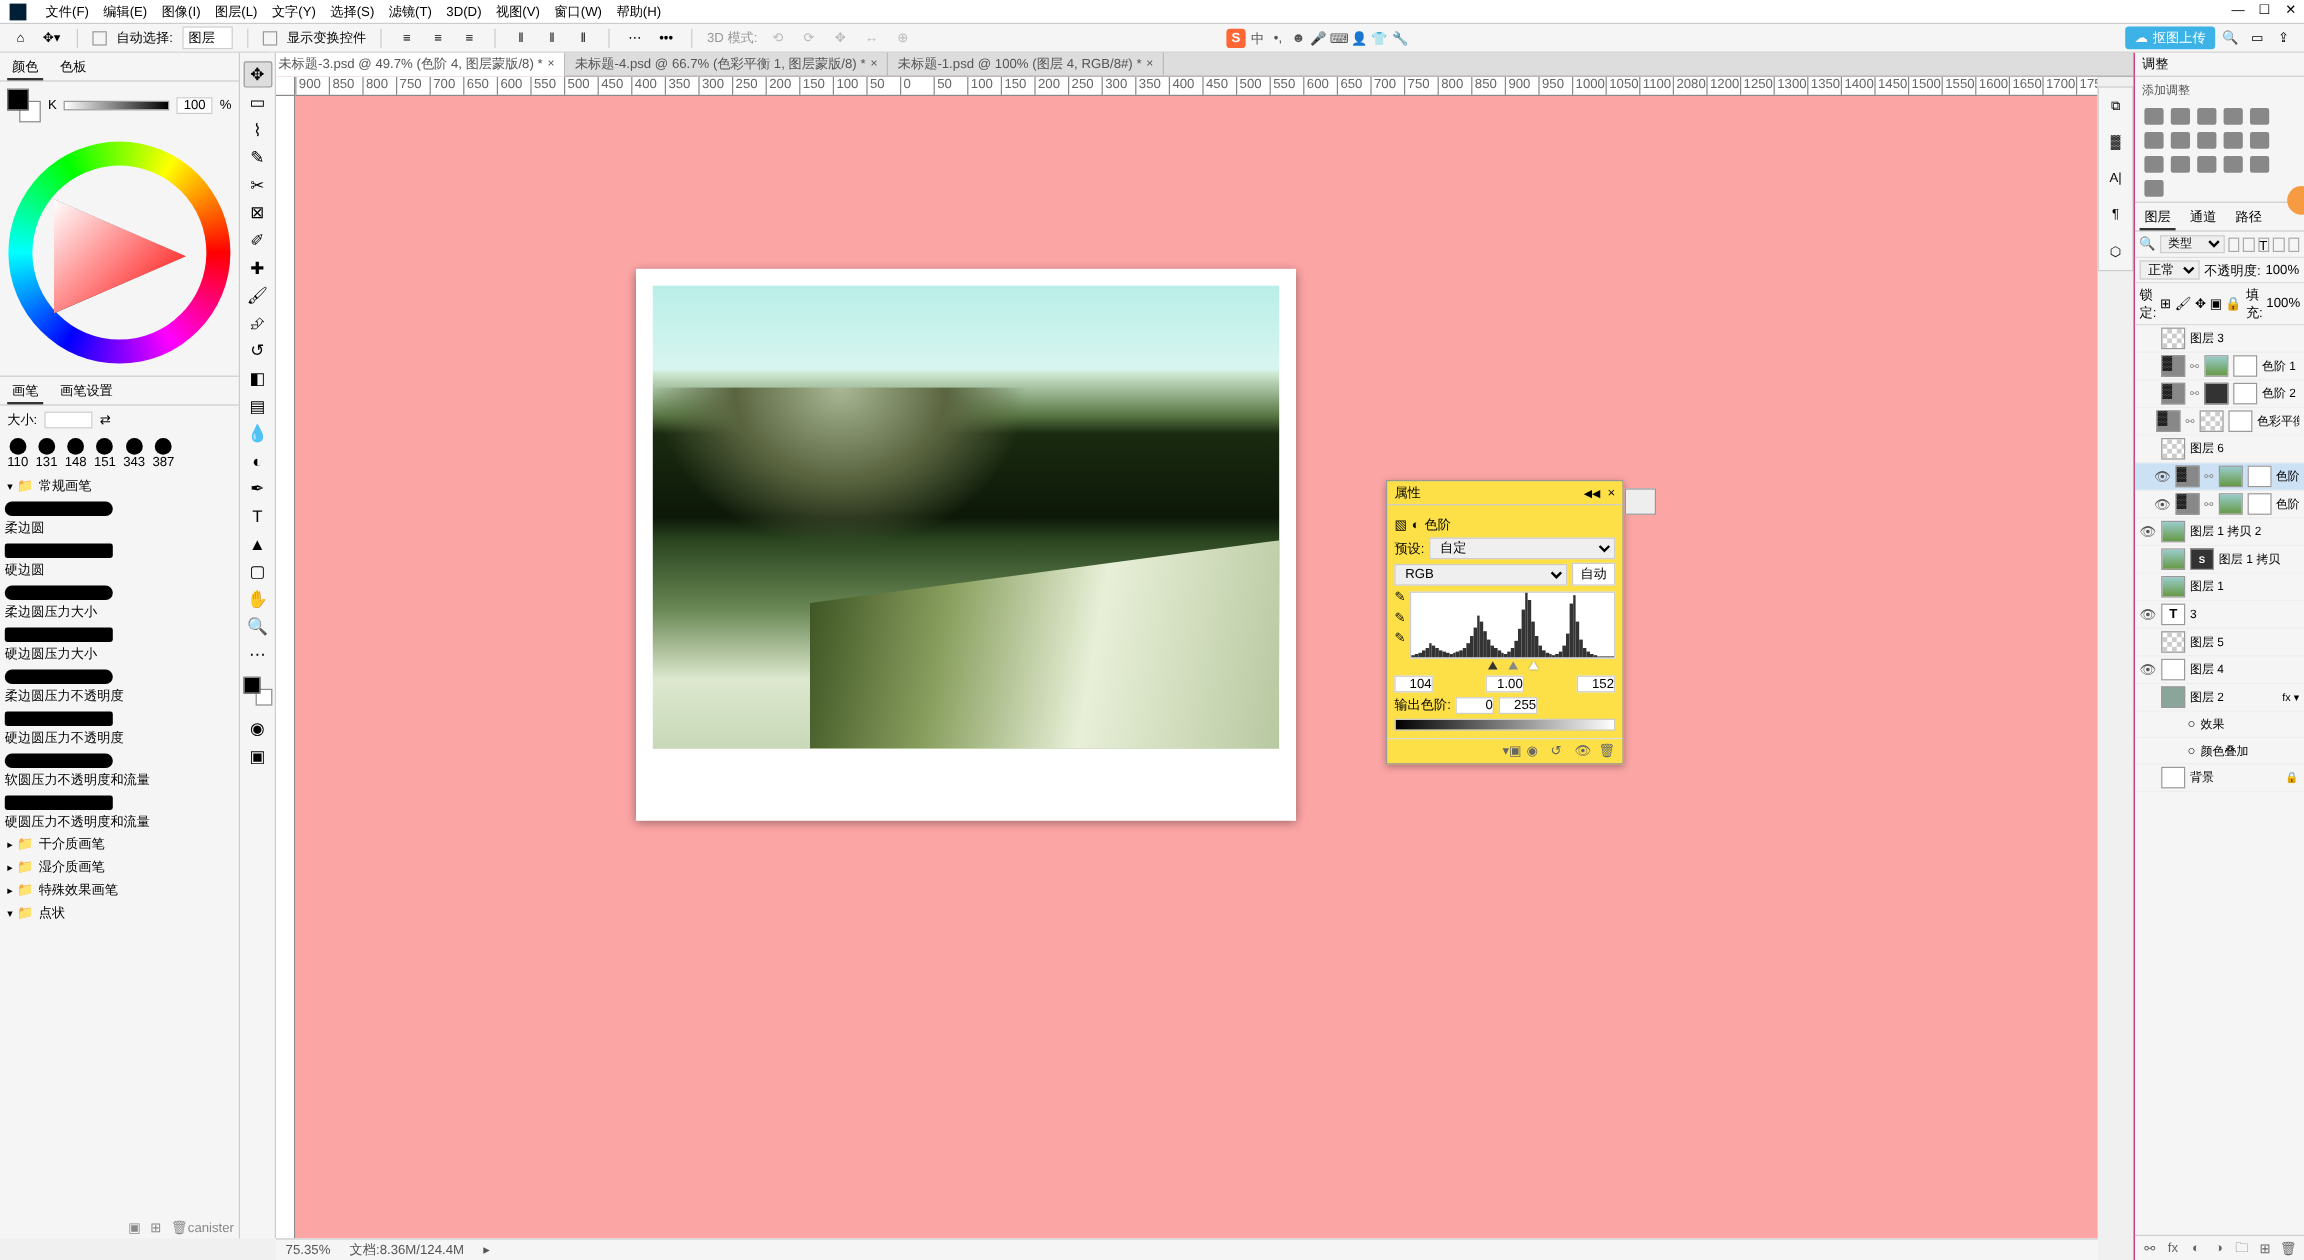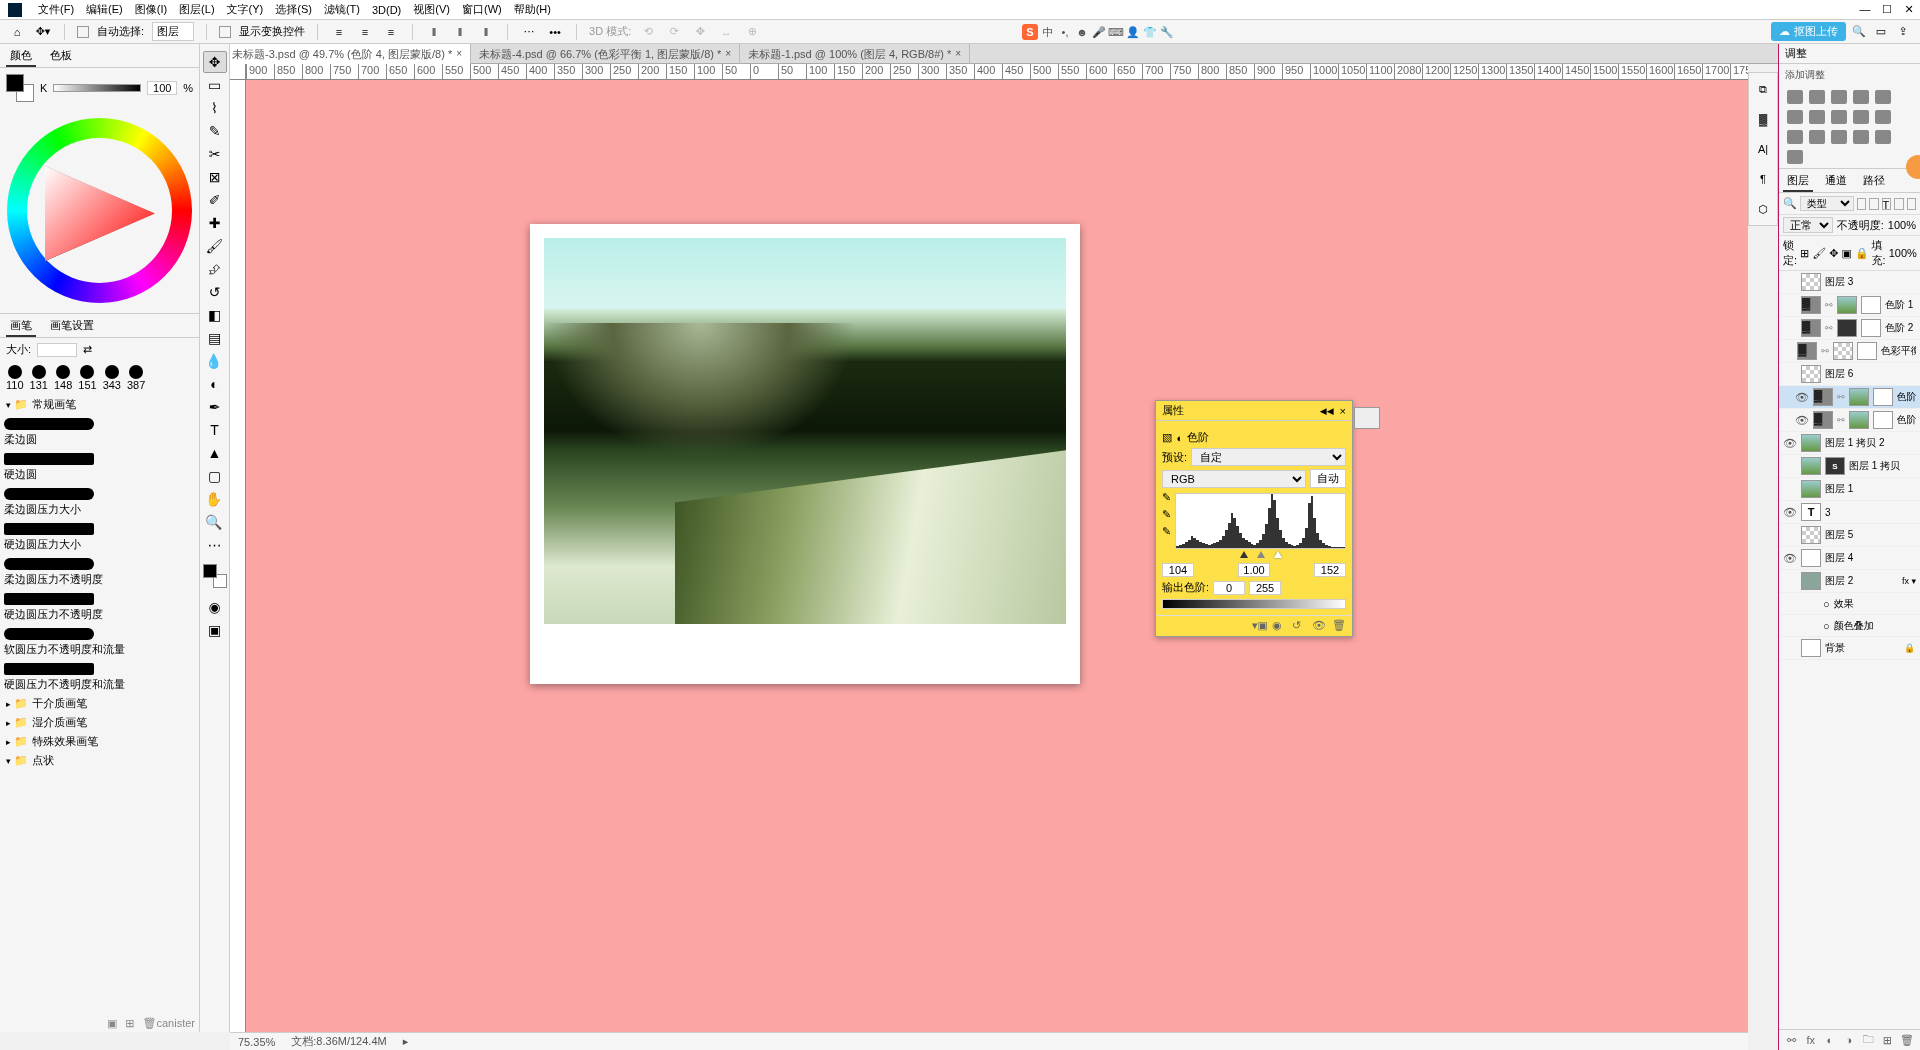--- a/index.html
+++ b/index.html
@@ -121,21 +121,21 @@
 .props-body { padding: 6px; }
 .props-row { display: flex; align-items: center; gap: 4px; margin: 3px 0; font-size: 10px; }
 .props-sel { flex: 1; border: 1px solid #ccc; padding: 1px 4px; }
 .props-btn { border: 1px solid #ccc; padding: 1px 6px; background: #fff; }
 .histogram { height: 56px; background: #fff; border: 1px solid #ccc; margin: 2px 0; position: relative; overflow: hidden; }
 .histo-bars { position: absolute; inset: 0; display: flex; align-items: flex-end; }
 .histo-bars div { flex: 1; background: #333; }
 .histo-sliders { position: relative; height: 10px; }
 .histo-tri { position: absolute; width: 0; height: 0; border-left: 4px solid transparent; border-right: 4px solid transparent; border-bottom: 7px solid #333; top: 0; }
 .hv-row { display: flex; justify-content: space-between; font-size: 10px; margin: 2px 0; }
-.hv-in { width: 32px; border: 1px solid #ccc; text-align: center; }
+.hv-in { width: 32px; border: 1px solid #ccc; text-align: right; }
 .out-grad { height: 10px; background: linear-gradient(to right, #000, #fff); border: 1px solid #ccc; margin-top: 4px; }
 .props-footer { display: flex; justify-content: flex-end; gap: 6px; padding: 3px 6px; border-top: 1px solid #ddd; }
 .pf-ic { width: 14px; height: 14px; color: #666; }
 .dock-tab { position: absolute; right: -28px; top: 6px; width: 26px; height: 22px; background: #eee; border: 1px solid #999; }
 
 
 .orange-tab { position: absolute; right: -10px; top: 155px; width: 24px; height: 24px; background: #f79b42; border-radius: 50%; }
 
 
 .ime-bar { position: absolute; left: 1022px; top: 24px; display: flex; gap: 3px; align-items: center; }

